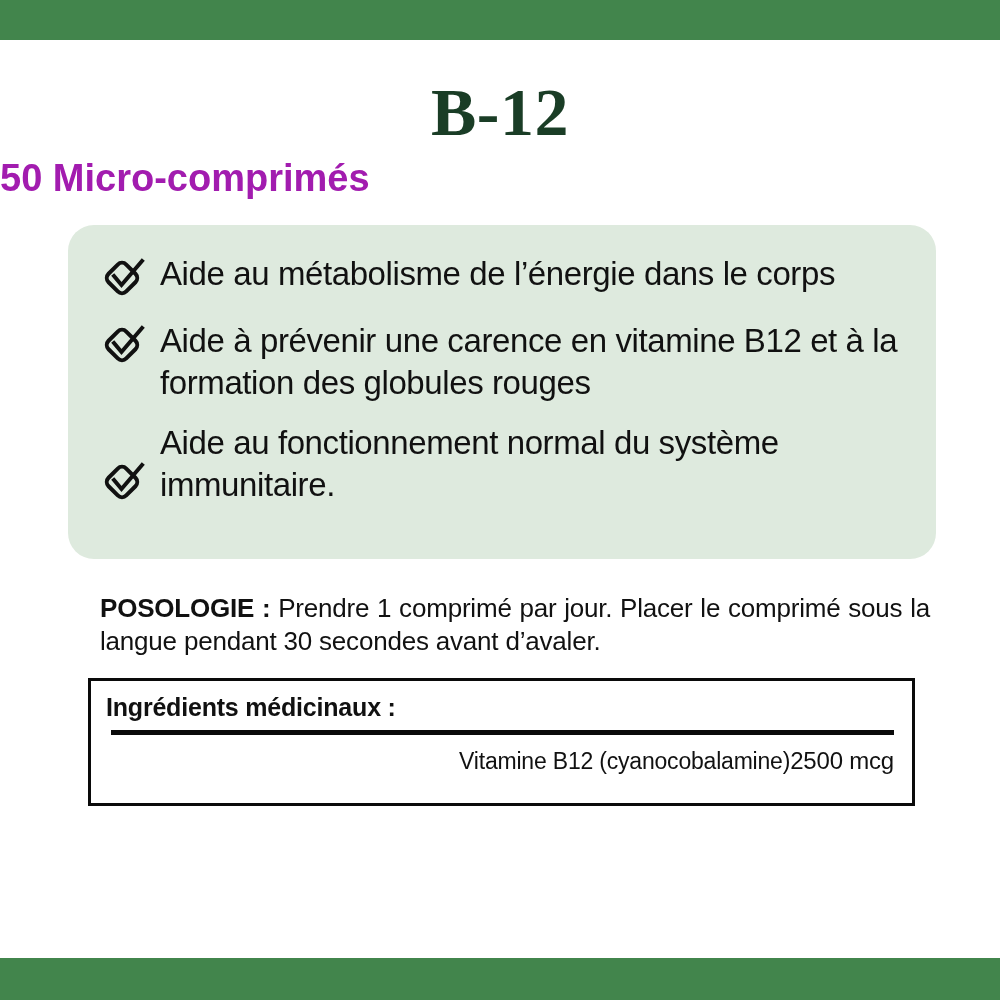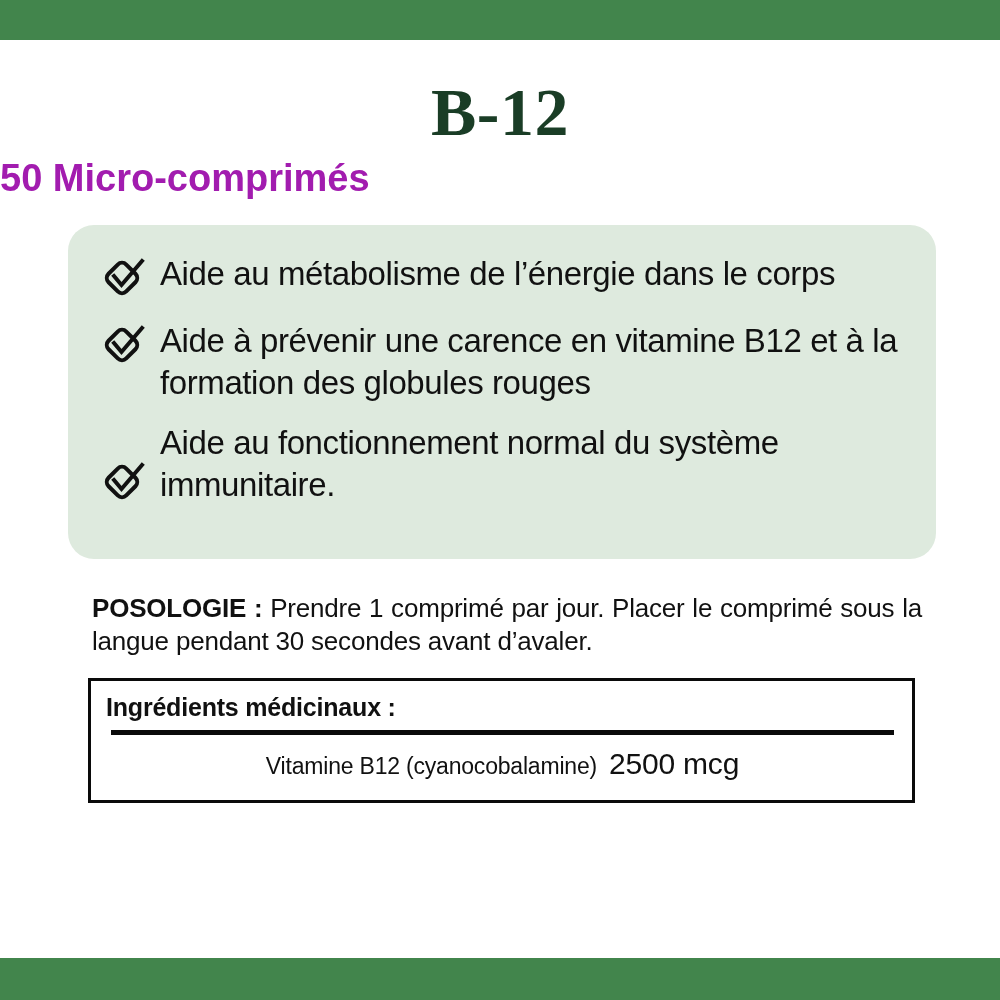--- a/index.html
+++ b/index.html
@@ -72,21 +72,21 @@
     font-weight:400;
     color:#111111;
     line-height:1.27;
     letter-spacing:-0.4px;
     max-width:770px;
   }
 
   
   .posologie{
     position:absolute;
-    left:92px; top:592px;
+    left:100px; top:592px;
     width:830px;
     font-size:26px;
     line-height:1.28;
     color:#111111;
     letter-spacing:-0.2px;
     text-align:justify;
     text-justify:inter-word;
   }
   .posologie .lead{ font-weight:700; }
 
@@ -113,28 +113,28 @@
     letter-spacing:-0.2px;
   }
   .ing-rule{
     height:5px;
     background:#0a0a0a;
     margin:2px 18px 0 20px;
   }
   .ing-row{
     display:flex;
     align-items:baseline;
-    justify-content:center;
-    padding:12px 18px 19px 20px;
+    justify-content:flex-end;
+    padding:12px 18px 28px 20px;
   }
   .ing-row-name{
     font-size:23px; color:#111111; letter-spacing:-0.2px;
   }
   .ing-row-amount{
-    font-size:30px; color:#111111; letter-spacing:-0.2px;margin-left:12px;
+    font-size:24px; color:#111111; letter-spacing:-0.2px;
   }
 
   
   .nonmed{
     position:absolute;
     left:88px; top:812px;
     width:830px;
     font-size:25px;
     line-height:1.3;
     color:#111111;

